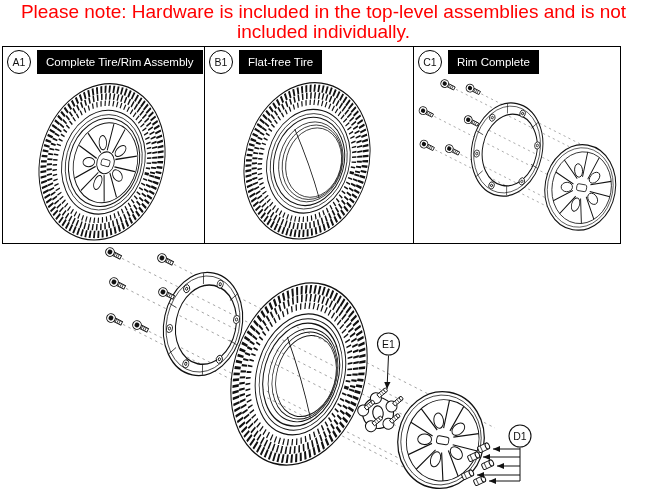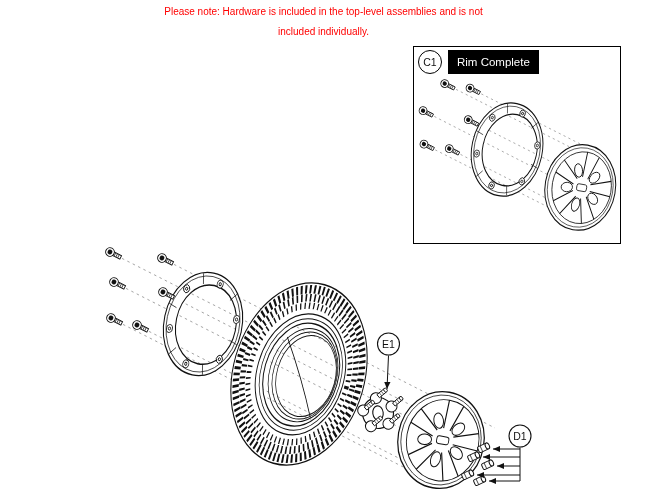--- a/index.html
+++ b/index.html
@@ -2,21 +2,21 @@
 <html><head>
 <meta charset="utf-8">
 <style>
   html,body{margin:0;padding:0;background:#fff;}
   .canvas{
     position:relative;width:647px;height:492px;background:#fff;
     font-family:"Liberation Sans",sans-serif;overflow:hidden;
   }
   .note{
     position:absolute;top:2px;left:0;right:0;text-align:center;
-    color:#ff0000;font-size:10px;line-height:20px;
+    color:#ff0000;font-size:19px;line-height:20px;
   }
   .panel{
     position:absolute;top:46px;height:198px;border:1px solid #000;
     background:#fff;box-sizing:border-box;
   }
   .p1{left:2px;width:203px;}
   .p2{left:204px;width:210px;}
   .p3{left:413px;width:208px;}
   .tag{position:absolute;top:3px;left:4px;display:flex;align-items:center;gap:6px;z-index:2;}
   .bubble{
@@ -264,21 +264,39 @@
   </defs>
 </svg>
 
 <div class="canvas">
 
   <div class="note">
     <div>Please note: Hardware is included in the top-level assemblies and is not</div>
     <div>included individually.</div>
   </div>
 
-
+  <div class="panel p1">
+    <svg class="art" viewBox="0 0 203 198" xmlns="http://www.w3.org/2000/svg">
+      <use href="#tire-rim" transform="translate(100,116) rotate(15) scale(0.93)"></use>
+    </svg>
+    <div class="tag">
+      <div class="bubble">A1</div>
+      <div class="black-label">Complete Tire/Rim Assembly</div>
+    </div>
+  </div>
+
+  <div class="panel p2">
+    <svg class="art" viewBox="0 0 210 198" xmlns="http://www.w3.org/2000/svg">
+      <use href="#tire-open" transform="translate(103,115) rotate(15) scale(0.93)"></use>
+    </svg>
+    <div class="tag">
+      <div class="bubble">B1</div>
+      <div class="black-label">Flat-free Tire</div>
+    </div>
+  </div>
 
   <div class="panel p3">
     <svg class="art" viewBox="0 0 228 198" xmlns="http://www.w3.org/2000/svg">
       <g stroke="#9a9a9a" stroke-width="0.9" stroke-dasharray="2.5 3.5">
         <line x1="46.5" y1="37.4" x2="180" y2="105"></line>
         <line x1="74.5" y1="42.4" x2="208" y2="110"></line>
         <line x1="22.5" y1="67.4" x2="160" y2="138"></line>
         <line x1="72.5" y1="77.4" x2="202" y2="143"></line>
         <line x1="23.5" y1="104.4" x2="157" y2="172"></line>
         <line x1="51.5" y1="109.4" x2="176" y2="173"></line>

